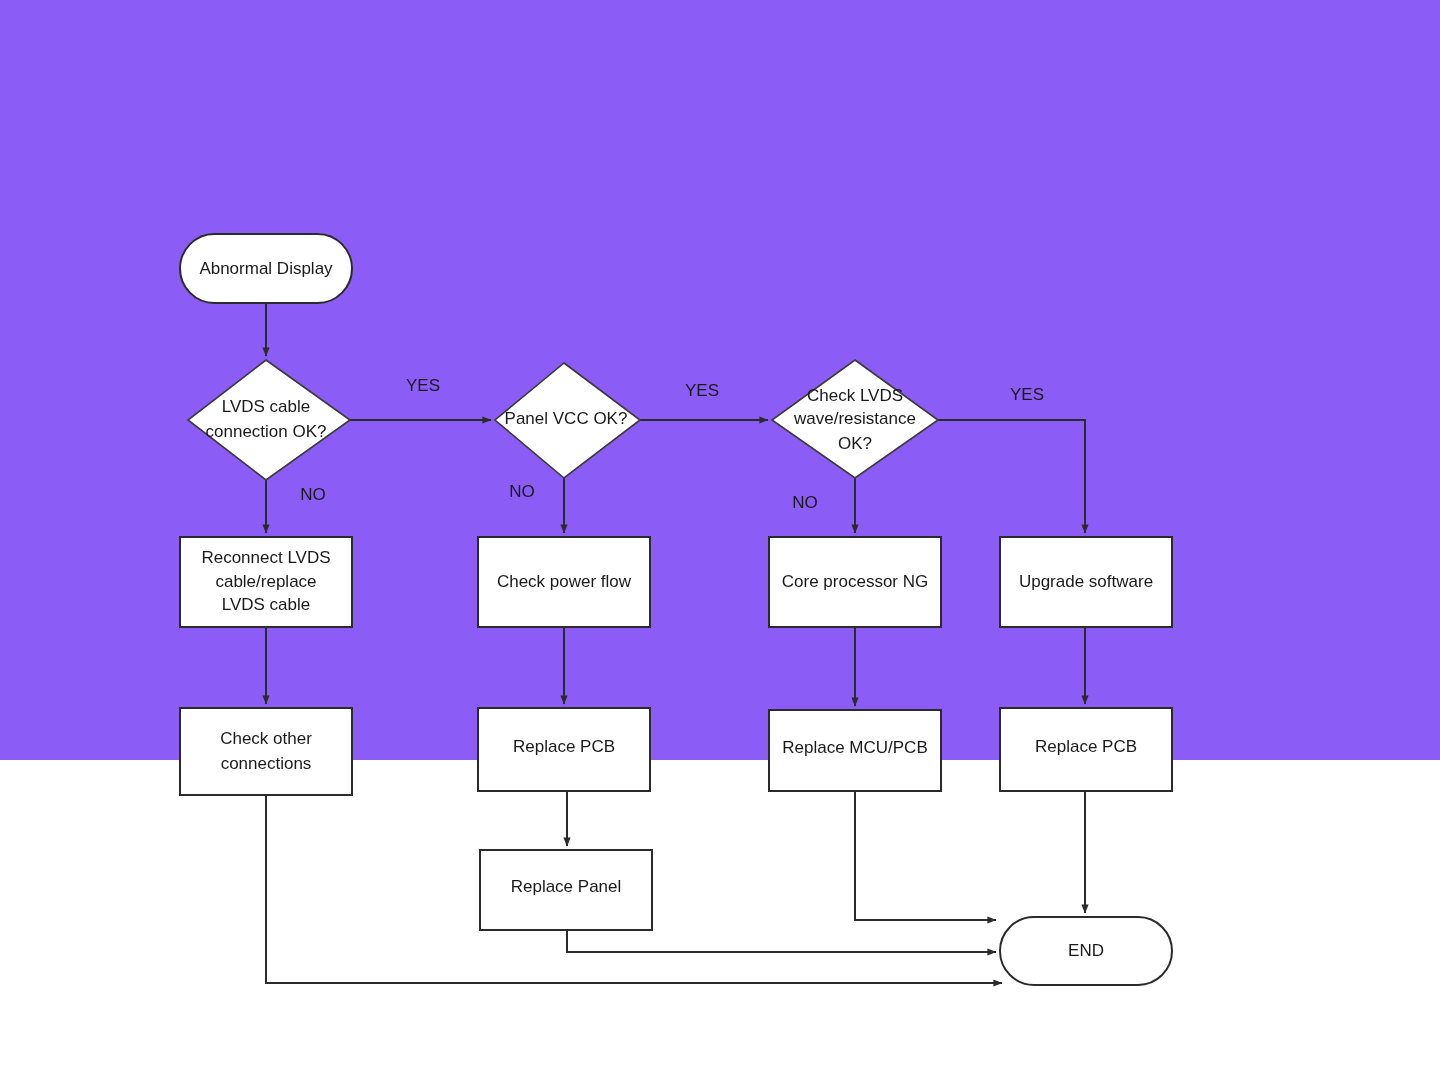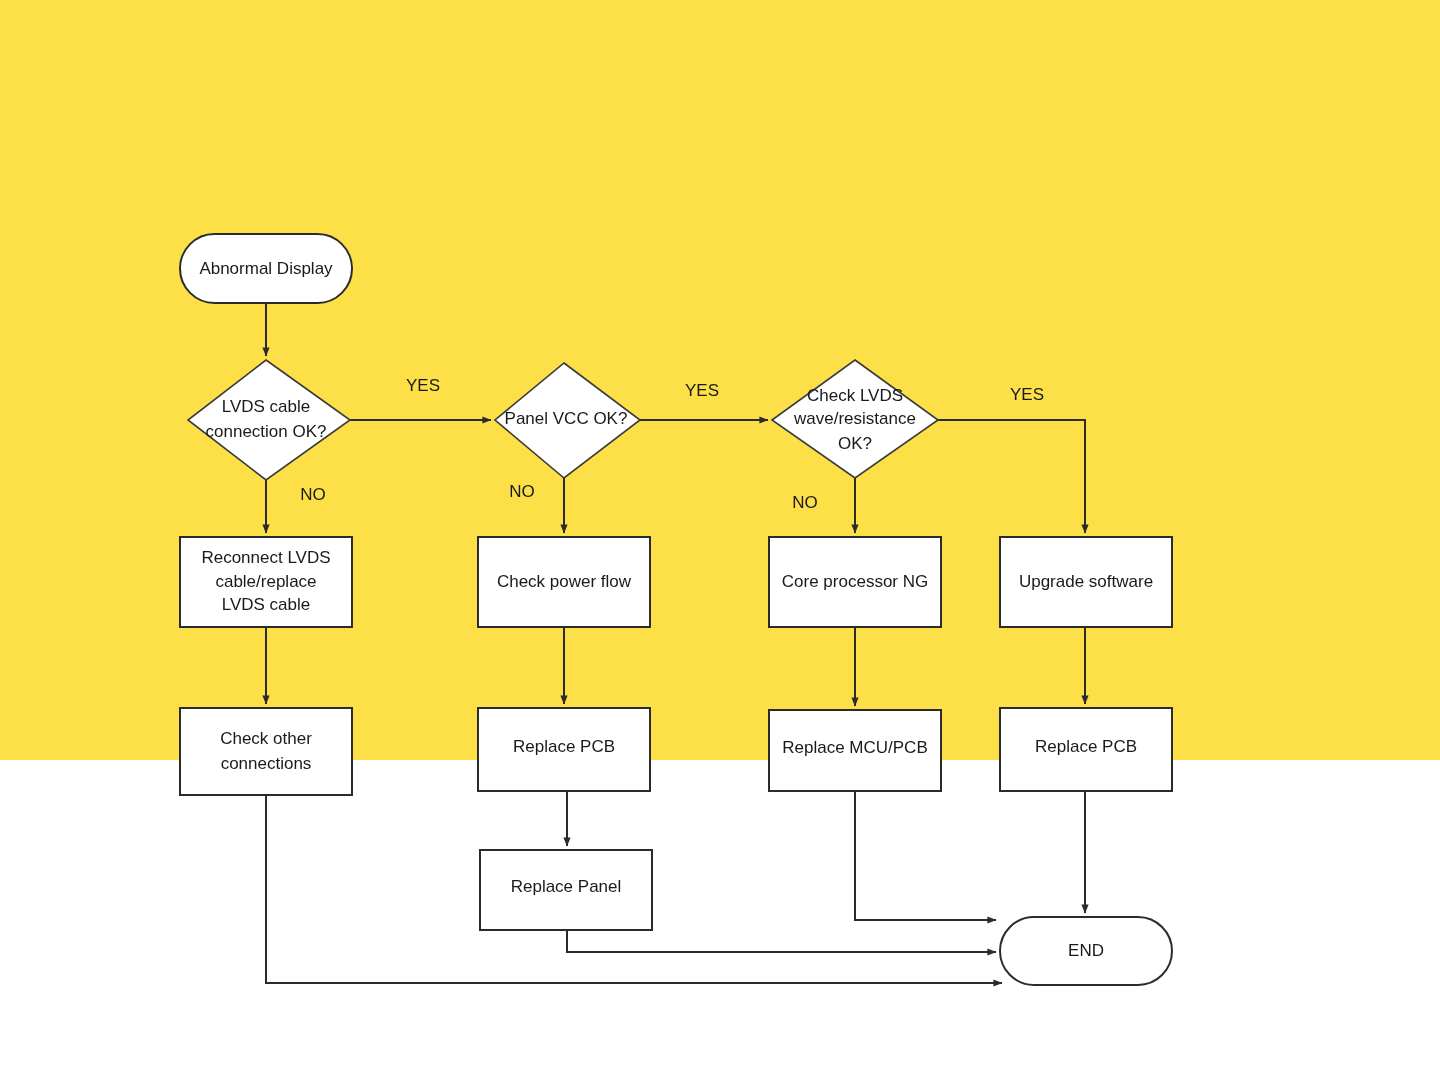--- a/index.html
+++ b/index.html
@@ -10,21 +10,21 @@
   body {
     width: 1440px;
     height: 1080px;
     font-family: "Liberation Sans", sans-serif;
     overflow: hidden;
   }
   #flowchart-root {
     position: relative;
     width: 1440px;
     height: 760px;
-    background: #fde047;
+    background: #8b5cf6;
   }
   svg#flow-svg {
     position: absolute;
     top: 0;
     left: 0;
     width: 1440px;
     height: 1080px;
     display: block;
   }
   .node-shape {

